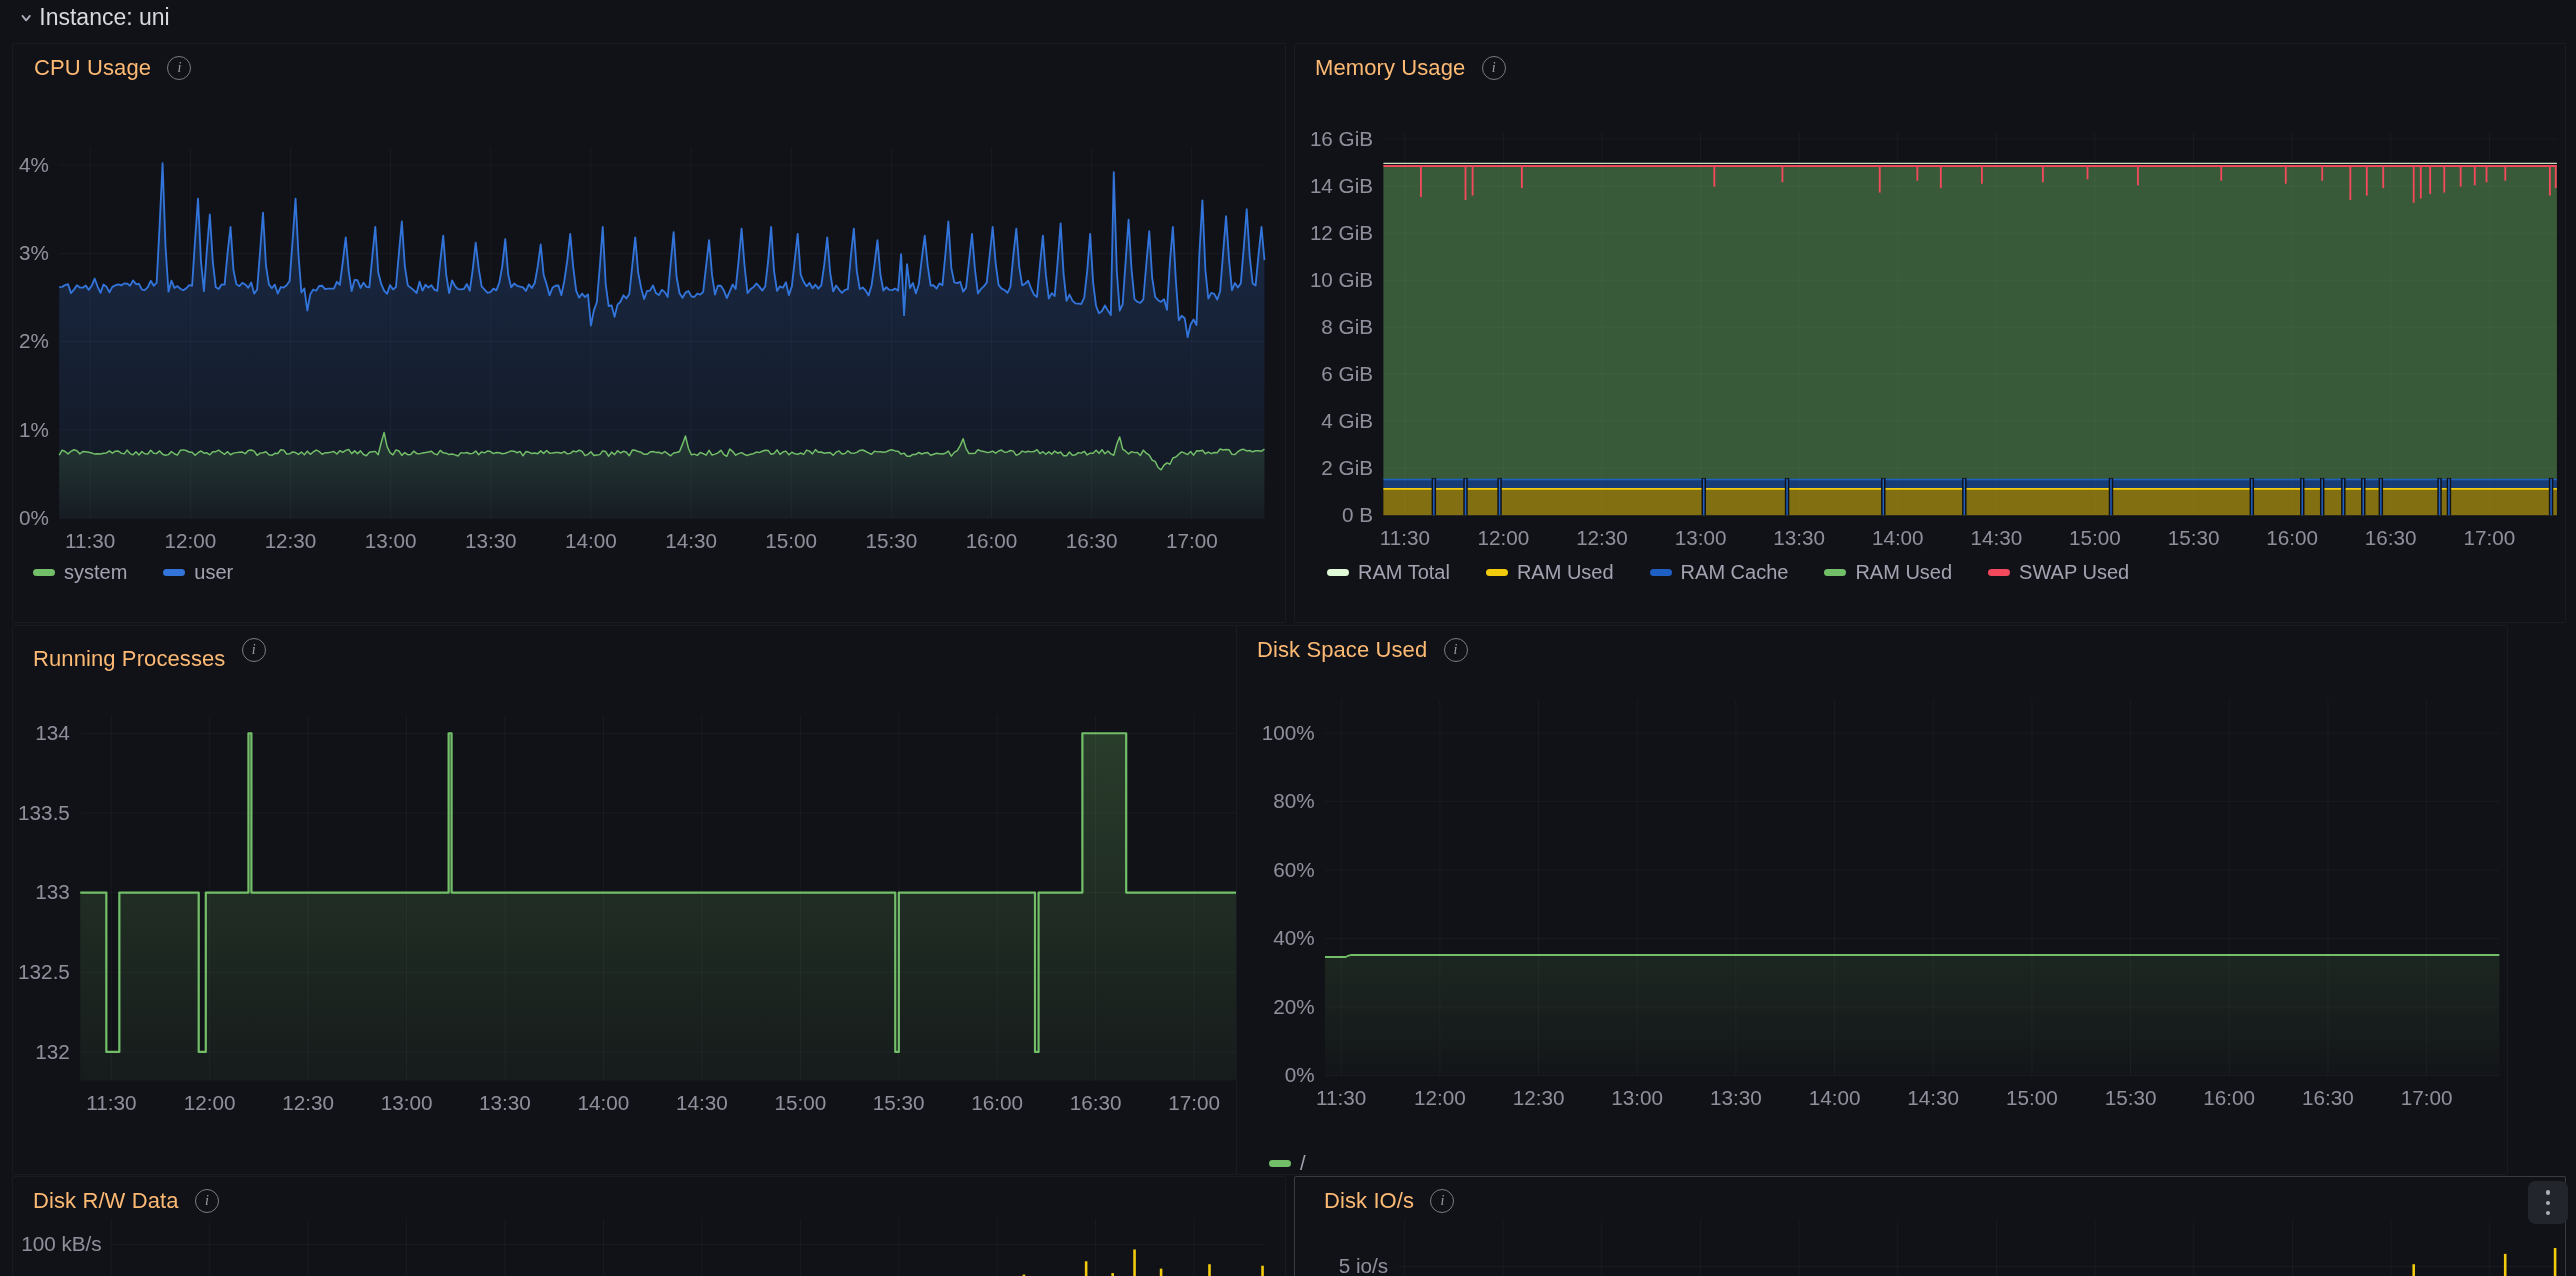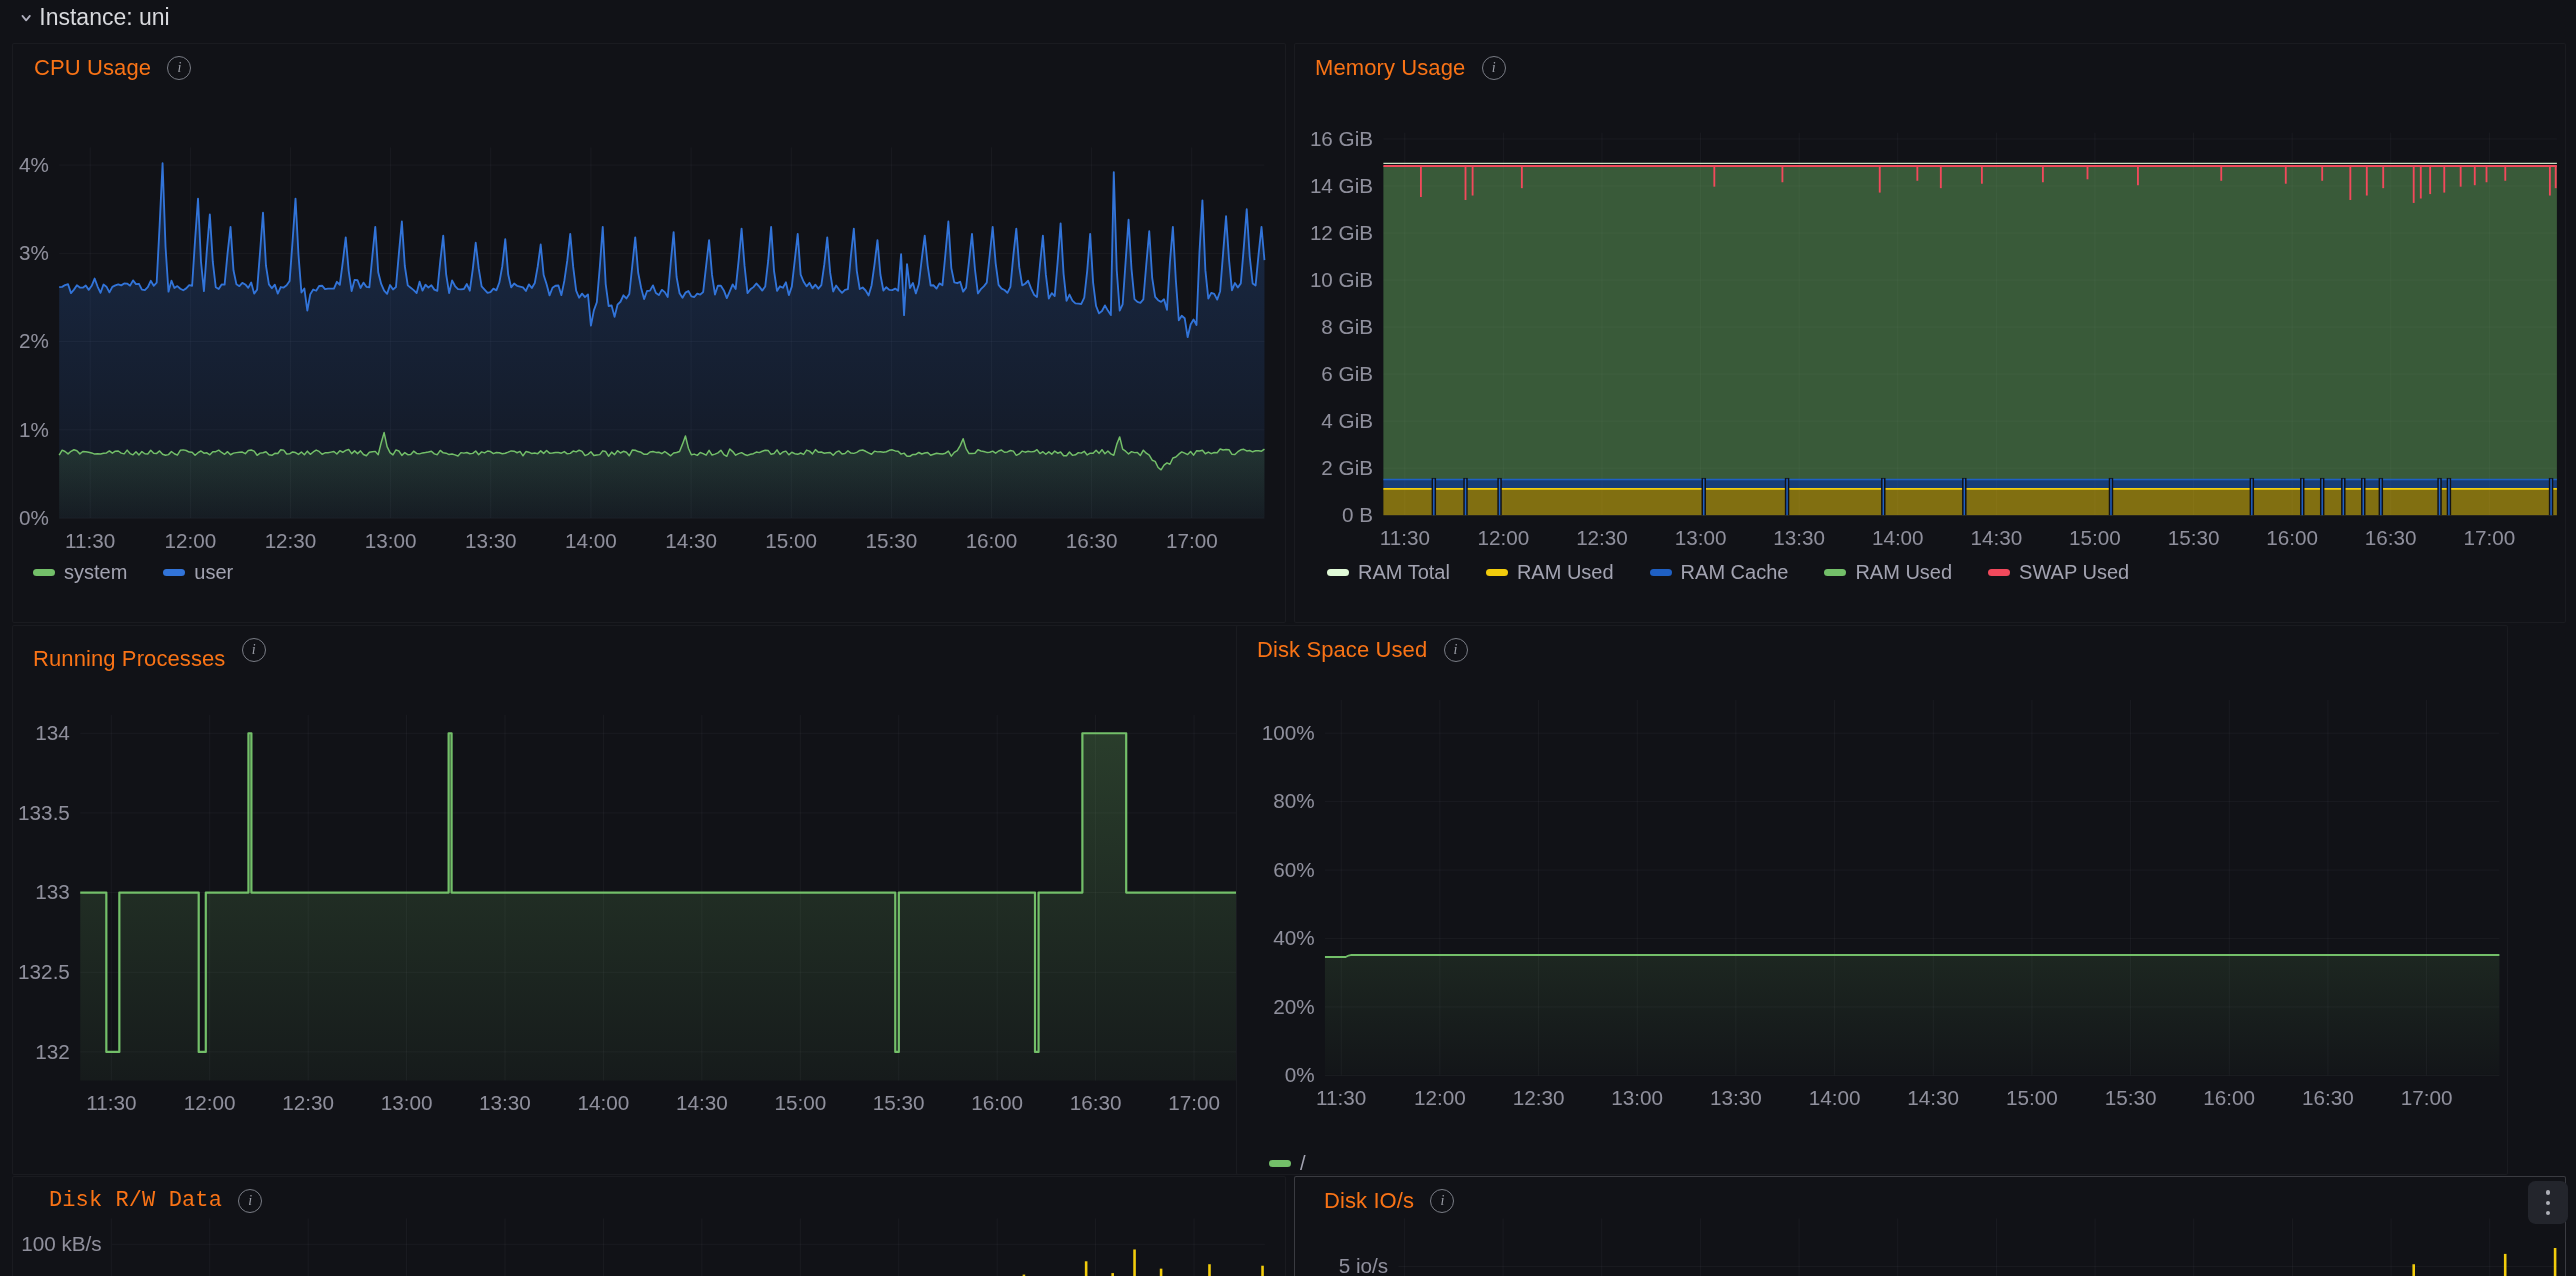--- a/index.html
+++ b/index.html
@@ -4,21 +4,21 @@
 <style>
   html,body{margin:0;padding:0;background:#111217;width:2576px;height:1277px;overflow:hidden;
     font-family:"Liberation Sans","DejaVu Sans",sans-serif;}
   .canvas{position:absolute;left:0;top:0;width:2576px;height:1277px;background:#111217;}
   .row-header{position:absolute;left:18px;top:4.4px;display:flex;align-items:center;gap:5px;
     color:#D8D9DD;font-size:23px;font-weight:500;cursor:pointer;}
   .row-header svg{opacity:.85}
   .panel{position:absolute;background:#111217;border:0.7px solid rgba(204,204,220,0.05);border-radius:2.2px;}
   .panel.hovered{border-color:rgba(204,204,220,0.22);}
   .panel header{position:absolute;left:0;top:0;right:0;height:47px;display:flex;align-items:center;}
-  .panel h2{margin:0;font-size:22px;font-weight:500;color:#f97316;letter-spacing:0.1px;}
+  .panel h2{margin:0;font-size:22px;font-weight:500;color:#fdba74;letter-spacing:0.1px;}
   .info{display:inline-flex;align-items:center;justify-content:center;margin-left:16.3px;
     width:22px;height:22px;border:1.5px solid #797c85;border-radius:50%;color:#9b9ea7;
     font-size:14px;font-style:italic;font-family:"Liberation Serif","DejaVu Serif",serif;line-height:1;}
   .chart{position:absolute;left:0;top:0;right:0;bottom:0;}
   svg text{font-family:"Liberation Sans","DejaVu Sans",sans-serif;fill:rgba(204,204,220,0.68);font-size:28px;}
   .legend{position:absolute;display:flex;gap:36px;align-items:center;font-size:20px;color:rgba(204,204,220,0.78);}
   .legend .li{display:flex;align-items:center;gap:9px;cursor:pointer;}
   .legend .sw{width:22px;height:6.7px;border-radius:3.7px;display:inline-block;}
   .kebab{position:absolute;top:4.4px;right:-3px;width:40px;height:43px;background:#23252c;border:none;
     border-radius:7.4px;display:flex;flex-direction:column;align-items:center;justify-content:center;gap:6px;cursor:pointer;}
@@ -352,21 +352,21 @@
     <div class="legend" style="left: 32px; top: 526px;">
         <span class="li">
           <span class="sw" style="background:#73BF69"></span>
           <span>/</span>
         </span>
       </div>
   </section>
 
   <section class="panel" style="left:12px;top:1176px;width:1272px;height:103px;">
     <header>
-      <h2 style="margin-left:36px;font-family:Liberation Mono, monospace;">Disk R/W Data</h2>
+      <h2 style="margin-left:20px;">Disk R/W Data</h2>
       <span class="info">i</span>
     </header>
     <div class="chart"><svg width="1274" height="105" viewBox="0 0 1724 142">
           <defs></defs>
           <line x1="133" y1="56" x2="133" y2="140" stroke="rgba(204,204,220,0.07)" stroke-width="1"></line>
           <line x1="266.2" y1="56" x2="266.2" y2="140" stroke="rgba(204,204,220,0.07)" stroke-width="1"></line>
           <line x1="399.4" y1="56" x2="399.4" y2="140" stroke="rgba(204,204,220,0.07)" stroke-width="1"></line>
           <line x1="532.5999999999999" y1="56" x2="532.5999999999999" y2="140" stroke="rgba(204,204,220,0.07)" stroke-width="1"></line>
           <line x1="665.8" y1="56" x2="665.8" y2="140" stroke="rgba(204,204,220,0.07)" stroke-width="1"></line>
           <line x1="799" y1="56" x2="799" y2="140" stroke="rgba(204,204,220,0.07)" stroke-width="1"></line>

